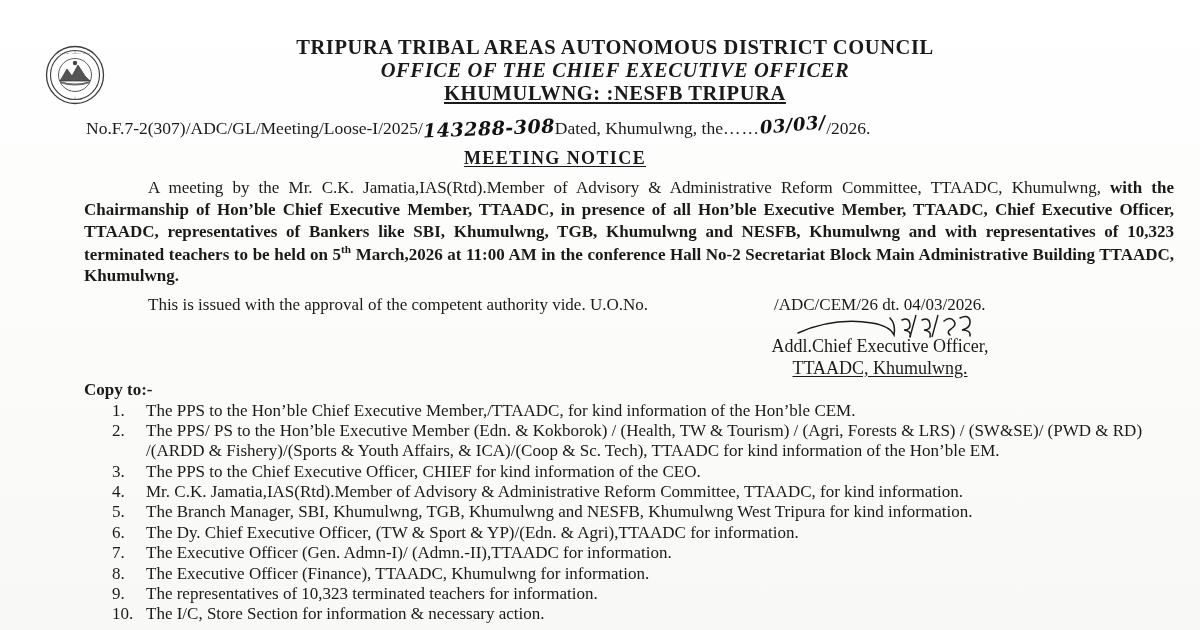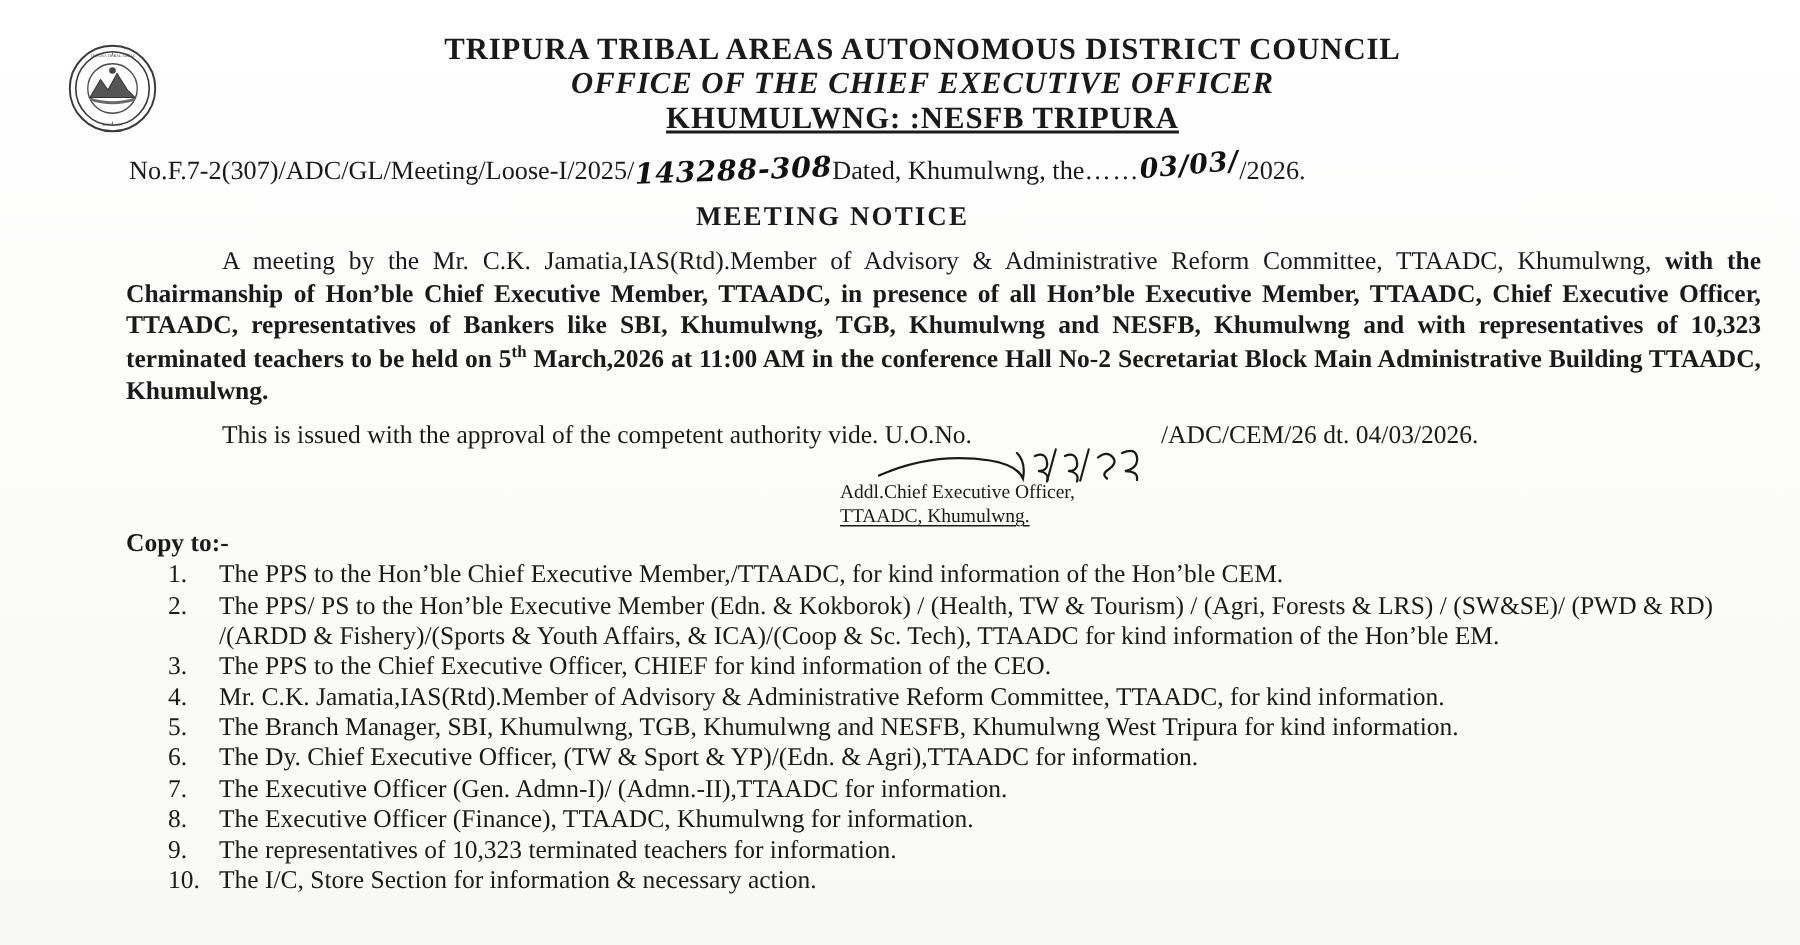--- a/index.html
+++ b/index.html
@@ -20,22 +20,22 @@
     width: 1200px;
     height: 630px;
     background:
       linear-gradient(180deg, #ffffff 0%, #fcfcfb 45%, #f8f8f7 100%);
     box-sizing: border-box;
   }
 
   
   .header-row {
     display: flex;
-    align-items: center;
-    padding: 22px 0 0 0;
+    align-items: flex-end;
+    padding: 36px 0 0 0;
   }
   .emblem-wrap {
     width: 150px;
     display: flex;
     justify-content: center;
     padding-top: 4px;
   }
   .emblem {
     width: 60px;
     height: 60px;
@@ -102,20 +102,21 @@
     letter-spacing: 0.5px;
   }
   .dots { letter-spacing: 1px; }
 
   
   .notice-title {
     text-align: center;
     font-size: 18px;
     font-weight: bold;
     letter-spacing: 1.4px;
+    text-decoration: underline;
     text-underline-offset: 2px;
     margin: 9px 0 0 0;
     padding-right: 90px;
   }
 
   
   .body-wrap {
     padding: 0 14px 0 84px;
   }
   p.para {
@@ -127,21 +128,22 @@
   }
   p.para.first { margin-top: 8px; }
   .indent { display: inline-block; width: 64px; }
   .b { font-weight: bold; }
   sup { font-size: 0.66em; vertical-align: super; }
 
   .para-gap { margin-top: 11px; }
 
   
   .sig-block {
-    font-size: 13px;
+    text-align: center;
+    font-size: 18px;
     line-height: 1.22;
     position: relative;
   }
   .sig-1 {
     margin: 20px 0 0 0;
     padding-left: 560px;
   }
   .sig-inner { display: inline-block; position: relative; }
   .sig-scribble {
     position: absolute;

